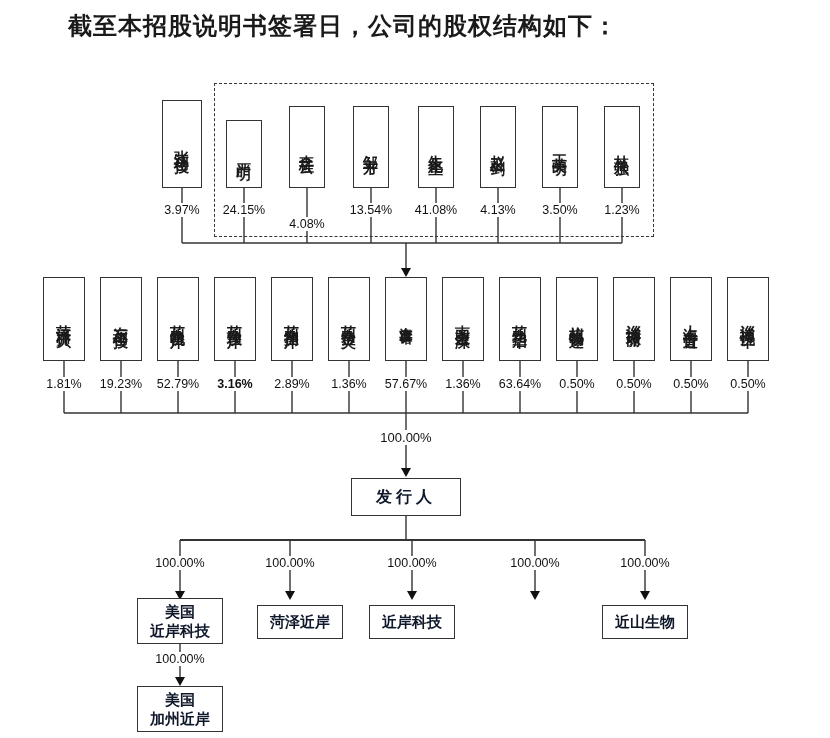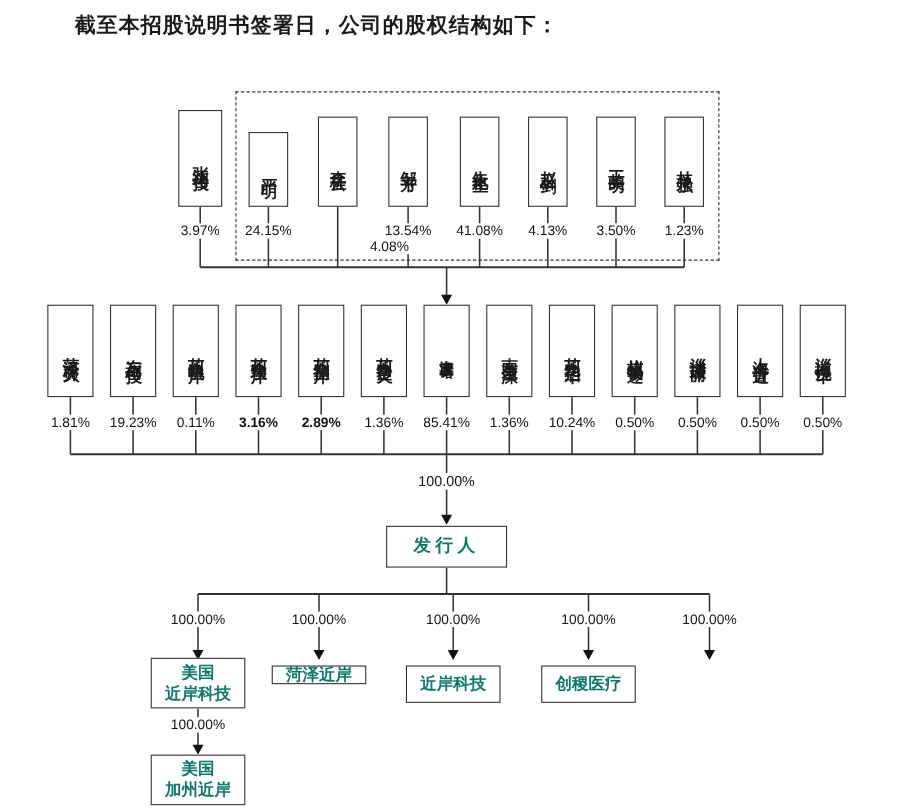--- a/index.html
+++ b/index.html
@@ -3,34 +3,34 @@
 <meta charset="utf-8">
 <style>
   html,body{margin:0;padding:0;background:#fff;}
   #canvas{
     position:relative;width:830px;height:738px;background:#ffffff;
     font-family:"Liberation Sans",sans-serif;overflow:hidden;
   }
   #wires{position:absolute;left:0;top:0;z-index:1;}
   .title{
     position:absolute;left:68px;top:10px;z-index:2;
-    font-family:Liberation Sans, sans-serif;font-size:19px;font-weight:600;
+    font-family:Liberation Sans, sans-serif;font-size:24px;font-weight:600;
     color:#1a1a1a;letter-spacing:1px;white-space:nowrap;
   }
   .vbox{
     position:absolute;z-index:2;background:#fff;border:1.6px solid #333;
     box-sizing:border-box;display:flex;align-items:center;justify-content:center;
     writing-mode:vertical-rl;text-orientation:upright;
     font-size:15px;font-weight:700;color:#1a1a1a;line-height:1;letter-spacing:3px;
   }
   .vbox.tight{font-size:13px;letter-spacing:1px;}
   .hbox{
     position:absolute;z-index:2;background:#fff;border:1.6px solid #333;
     box-sizing:border-box;display:flex;align-items:center;justify-content:center;
-    font-size:15px;font-weight:700;color:#0f766e;line-height:1.3;
+    font-size:15px;font-weight:700;color:#0f172a;line-height:1.3;
     text-align:center;white-space:pre-line;
   }
   .pct{
     position:absolute;z-index:3;transform:translateX(-50%);
     background:#fff;padding:0 3px;font-size:12.5px;color:#111;white-space:nowrap;
   }
   .dashed-frame{
     position:absolute;z-index:0;border:1.6px dashed #333;box-sizing:border-box;background:transparent;
   }
 </style>
@@ -101,21 +101,21 @@
   <div class="vbox" style="left:226px;top:120px;width:36px;height:68px;">严明</div>
   <div class="vbox" style="left:289px;top:106px;width:36px;height:82px;">李桂云</div>
   <div class="vbox" style="left:353px;top:106px;width:36px;height:82px;">邹方平</div>
   <div class="vbox" style="left:418px;top:106px;width:36px;height:82px;">朱化星</div>
   <div class="vbox" style="left:480px;top:106px;width:36px;height:82px;">赵玉剑</div>
   <div class="vbox" style="left:542px;top:106px;width:36px;height:82px;">王英明</div>
   <div class="vbox" style="left:604px;top:106px;width:36px;height:82px;">林永强</div>
 
   <div class="pct" style="left:182px;top:203px;">3.97%</div>
   <div class="pct" style="left:244px;top:203px;">24.15%</div>
-  <div class="pct" style="left:307px;top:217px;margin-left:47px;">4.08%</div>
+  <div class="pct" style="left:307px;top:217px;">4.08%</div>
   <div class="pct" style="left:371px;top:203px;text-align:center;">13.54%</div>
   <div class="pct" style="left:436px;top:203px;">41.08%</div>
   <div class="pct" style="left:498px;top:203px;">4.13%</div>
   <div class="pct" style="left:560px;top:203px;">3.50%</div>
   <div class="pct" style="left:622px;top:203px;">1.23%</div>
 
   <div class="vbox" style="left:43px;top:277px;width:42px;height:84px;">菏泽乔贝</div>
   <div class="vbox" style="left:100px;top:277px;width:42px;height:84px;">东运创投</div>
   <div class="vbox" style="left:157px;top:277px;width:42px;height:84px;">苏州帆岸</div>
   <div class="vbox" style="left:214px;top:277px;width:42px;height:84px;">苏州玫岸</div>
@@ -124,44 +124,44 @@
   <div class="vbox tight" style="left:385px;top:277px;width:42px;height:84px;">上海欣百诺</div>
   <div class="vbox" style="left:442px;top:277px;width:42px;height:84px;">南京金溧</div>
   <div class="vbox" style="left:499px;top:277px;width:42px;height:84px;">苏州启华</div>
   <div class="vbox" style="left:556px;top:277px;width:42px;height:84px;">杭州畅遂</div>
   <div class="vbox" style="left:613px;top:277px;width:42px;height:84px;">淄博璟丽</div>
   <div class="vbox" style="left:670px;top:277px;width:42px;height:84px;">上海普近</div>
   <div class="vbox" style="left:727px;top:277px;width:42px;height:84px;">淄博悦华</div>
 
   <div class="pct" style="left:64px;top:377px;">1.81%</div>
   <div class="pct" style="left:121px;top:377px;text-align:right;">19.23%</div>
-  <div class="pct" style="left:178px;top:377px;">0.11%</div>
+  <div class="pct" style="left:178px;top:377px;">52.79%</div>
   <div class="pct" style="left:235px;top:377px;font-weight:bold;">3.16%</div>
-  <div class="pct" style="left:292px;top:377px;font-weight:bold;">2.89%</div>
+  <div class="pct" style="left:292px;top:377px;">2.89%</div>
   <div class="pct" style="left:349px;top:377px;">1.36%</div>
-  <div class="pct" style="left:406px;top:377px;">85.41%</div>
+  <div class="pct" style="left:406px;top:377px;">57.67%</div>
   <div class="pct" style="left:463px;top:377px;">1.36%</div>
-  <div class="pct" style="left:520px;top:377px;">10.24%</div>
+  <div class="pct" style="left:520px;top:377px;">63.64%</div>
   <div class="pct" style="left:577px;top:377px;">0.50%</div>
   <div class="pct" style="left:634px;top:377px;">0.50%</div>
   <div class="pct" style="left:691px;top:377px;">0.50%</div>
   <div class="pct" style="left:748px;top:377px;">0.50%</div>
 
   <div class="pct" style="left:406px;top:430px;font-size:13px;">100.00%</div>
   <div class="hbox" style="left:351px;top:478px;width:110px;height:38px;font-size:16px;letter-spacing:4px;">发行人</div>
 
   <div class="pct" style="left:180px;top:556px;">100.00%</div>
   <div class="pct" style="left:290px;top:556px;">100.00%</div>
   <div class="pct" style="left:412px;top:556px;">100.00%</div>
   <div class="pct" style="left:535px;top:556px;">100.00%</div>
   <div class="pct" style="left:645px;top:556px;">100.00%</div>
 
   <div class="hbox" style="left:137px;top:598px;width:86px;height:46px;">美国
 近岸科技</div>
-  <div class="hbox" style="left:247px;top:605px;width:86px;height:17px;">菏泽近岸</div>
+  <div class="hbox" style="left:257px;top:605px;width:86px;height:34px;">菏泽近岸</div>
   <div class="hbox" style="left:369px;top:605px;width:86px;height:34px;">近岸科技</div>
-  <div class="hbox" style="left:492px;top:605px;width:86px;height:34px;">创稷医疗</div>
+  <div class="hbox" style="left:602px;top:605px;width:86px;height:34px;">近山生物</div>
 
   <div class="pct" style="left:180px;top:652px;">100.00%</div>
   <div class="hbox" style="left:137px;top:686px;width:86px;height:46px;">美国
 加州近岸</div>
 
 </div>
 
 </body></html>

